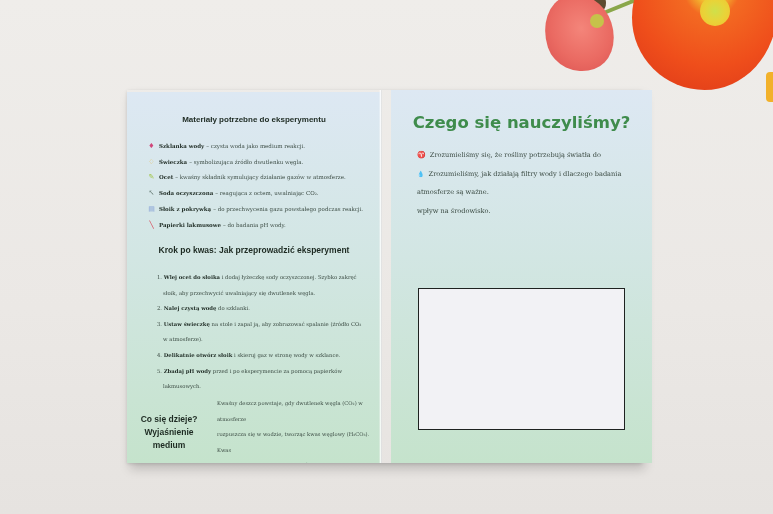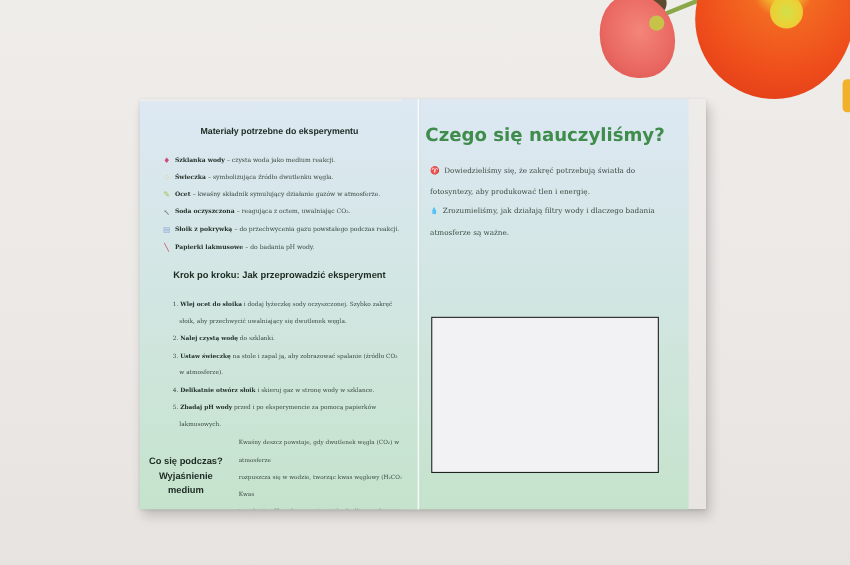--- a/index.html
+++ b/index.html
@@ -45,21 +45,21 @@
   .booklet {
     position:absolute; left:127px; top:90px; width:515px; height:373px;
     box-shadow: 3px 6px 10px rgba(0,0,0,0.18), 0 1px 3px rgba(0,0,0,0.12);
   }
   .page {
     position:absolute; top:0; height:100%;
     background: linear-gradient(180deg, #dde8f3 0%, #d2e6e3 45%, #c5e3cc 100%);
     overflow:hidden;
   }
   .page-left { left:0; width:254px; top:2px; height:371px; }
-  .page-right { left:238px; width:261px; }
+  .page-right { left:264px; width:261px; }
   .spine {
     position:absolute; left:252px; top:0; width:3px; height:100%;
     background: linear-gradient(90deg, rgba(255,255,255,0.0), rgba(255,255,255,0.8), rgba(170,180,185,0.35));
   }
 
   .h-sans { font-family:Liberation Sans, sans-serif; font-weight:bold; color:#1d2a22; text-align:center; }
   .h1-left { position:absolute; left:0; width:254px; top:23px; font-size:8px; }
   .h2-left { position:absolute; left:0; width:254px; top:153px; font-size:8.5px; }
 
   .mat-list { position:absolute; left:20px; top:46px; width:230px; margin:0; padding:0; list-style:none; }
@@ -134,21 +134,21 @@
         <b>Słoik z pokrywką</b>
         <span> – do przechwycenia gazu powstałego podczas reakcji.</span>
       </li>
       <li>
         <span class="ico" style="color:#d8384a">╲</span>
         <b>Papierki lakmusowe</b>
         <span> – do badania pH wody.</span>
       </li>
     </ul>
 
-    <div class="h-sans h2-left">Krok po kroku: Jak przeprowadzić eksperyment</div>
+    <div class="h-sans h2-left">Krok po kwas: Jak przeprowadzić eksperyment</div>
 
     <ul class="steps">
       <li>
         <span class="num">1.</span>
         <b>Wlej ocet do słoika</b><span> i dodaj łyżeczkę sody oczyszczonej. Szybko zakręć</span>
         <div class="cont">słoik, aby przechwycić uwalniający się dwutlenek węgla.</div>
       </li>
       <li>
         <span class="num">2.</span>
         <b>Nalej czystą wodę</b><span> do szklanki.</span>
@@ -163,45 +163,45 @@
         <b>Delikatnie otwórz słoik</b><span> i skieruj gaz w stronę wody w szklance.</span>
       </li>
       <li>
         <span class="num">5.</span>
         <b>Zbadaj pH wody</b><span> przed i po eksperymencie za pomocą papierków</span>
         <div class="cont">lakmusowych.</div>
       </li>
     </ul>
 
     <div class="h-sans why-title">
-      <div>Co się podczas?</div>
+      <div>Co się dzieje?</div>
       <div>Wyjaśnienie</div>
       <div>medium</div>
     </div>
     <div class="why-text">
       <div>Kwaśny deszcz powstaje, gdy dwutlenek węgla (CO₂) w atmosferze</div>
       <div>rozpuszcza się w wodzie, tworząc kwas węglowy (H₂CO₃). Kwas</div>
       <div>ten obniża pH wody, co może mieć szkodliwy wpływ na gleby,</div>
 
     </div>
   </div>
 
   <div class="page page-right">
     <div class="h-right">Czego się nauczyliśmy?</div>
 
     <div class="learn">
       <div>
         <span class="ico" style="color:#7bb043">♈</span>
-        <span>Dowiedzieliśmy się, że zakręć potrzebują światła do</span>
+        <span>Zrozumieliśmy się, że rośliny potrzebują światła do</span>
       </div>
-      <div>fotosyntezy, aby produkować tlen i energię.</div>
       <div>
         <span class="ico" style="color:#3b8fd8;font-size:6px">💧</span>
         <span>Zrozumieliśmy, jak działają filtry wody i dlaczego badania</span>
       </div>
       <div>atmosferze są ważne.</div>
+      <div>wpływ na środowisko.</div>
     </div>
 
     <div class="concl-box"></div>
   </div>
 
   <div class="spine"></div>
 </div>
 
 </body></html>

